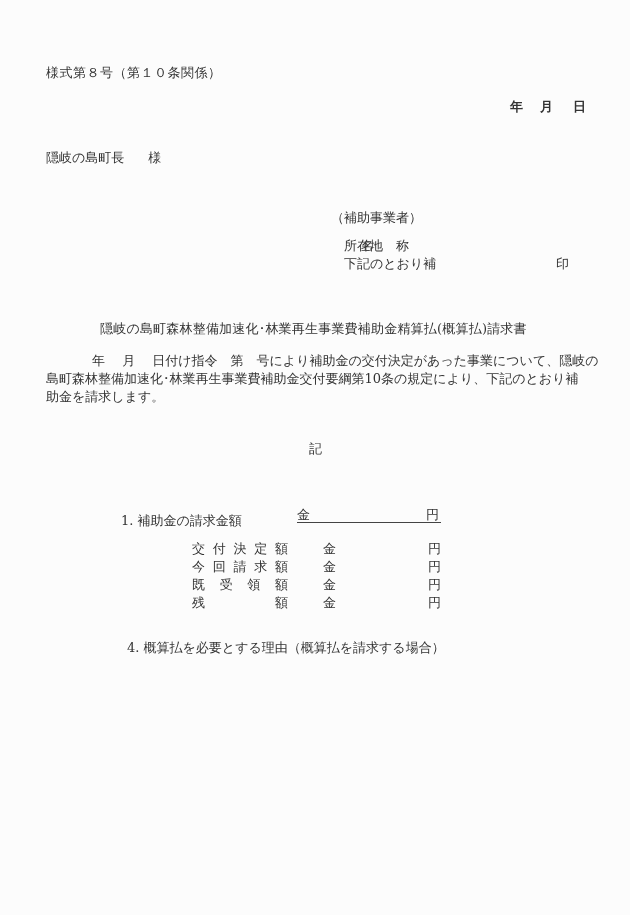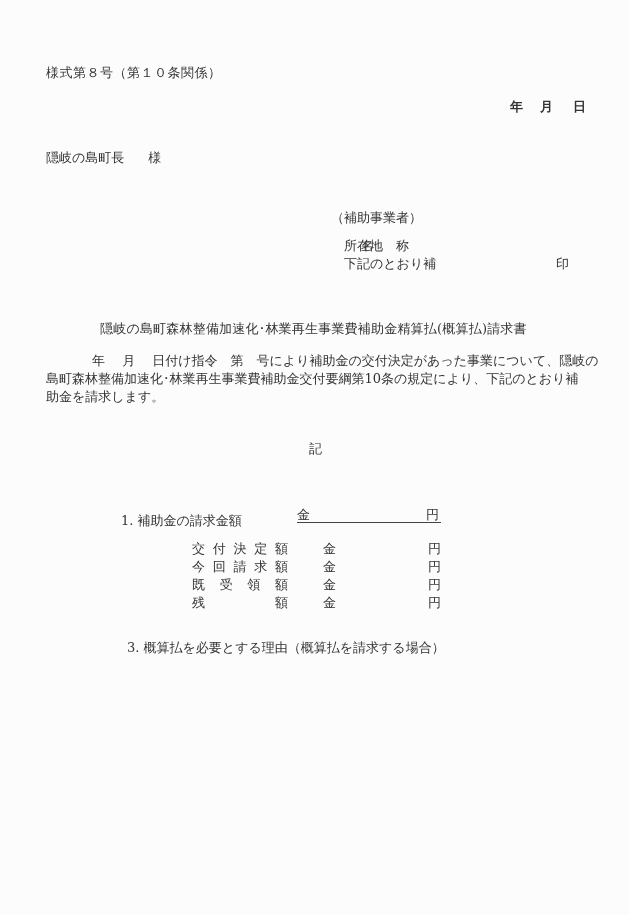--- a/index.html
+++ b/index.html
@@ -146,13 +146,13 @@
   <div class="bd-row" style="top:54px;">
     <div class="bd-label">
       <span>残</span>
       <span>額</span>
     </div>
     <span class="bd-kin">金</span>
     <span class="bd-en">円</span>
   </div>
 </div>
 
-<div class="abs item2">3. 概算払を必要とする理由（概算払を請求する場合）</div>
+<div class="abs item2">4. 概算払を必要とする理由（概算払を請求する場合）</div>
 
 </body></html>

